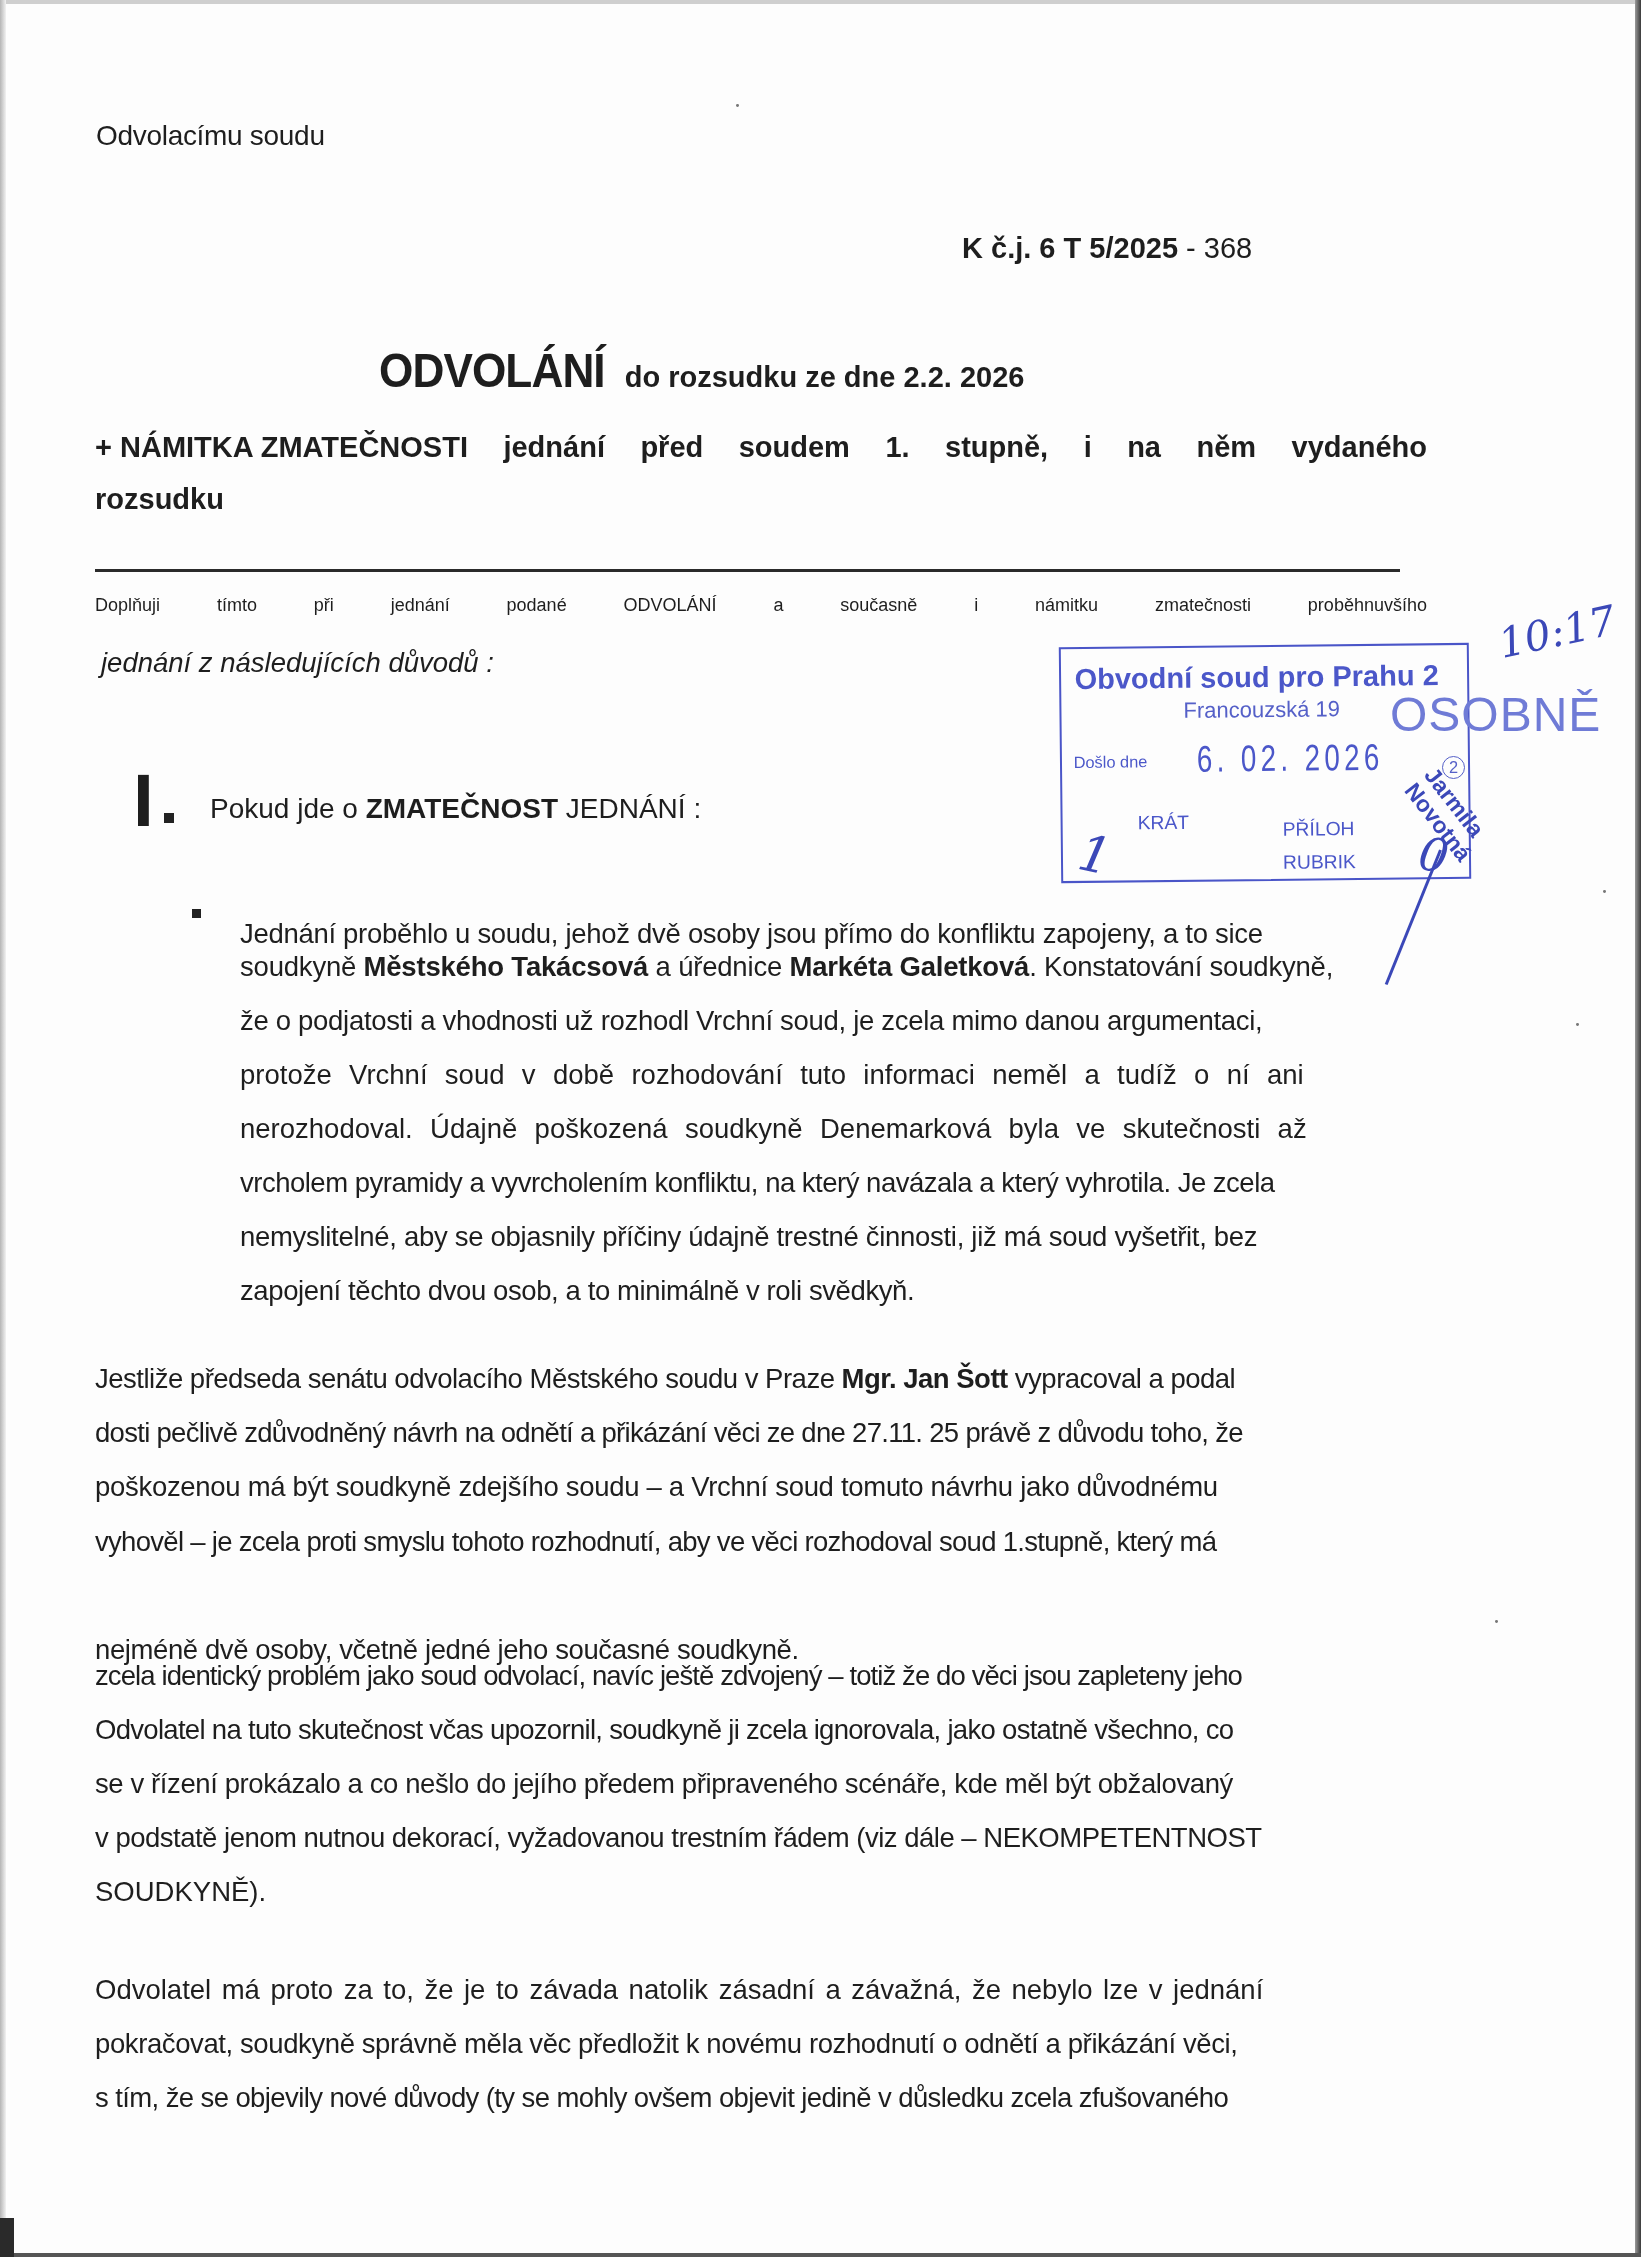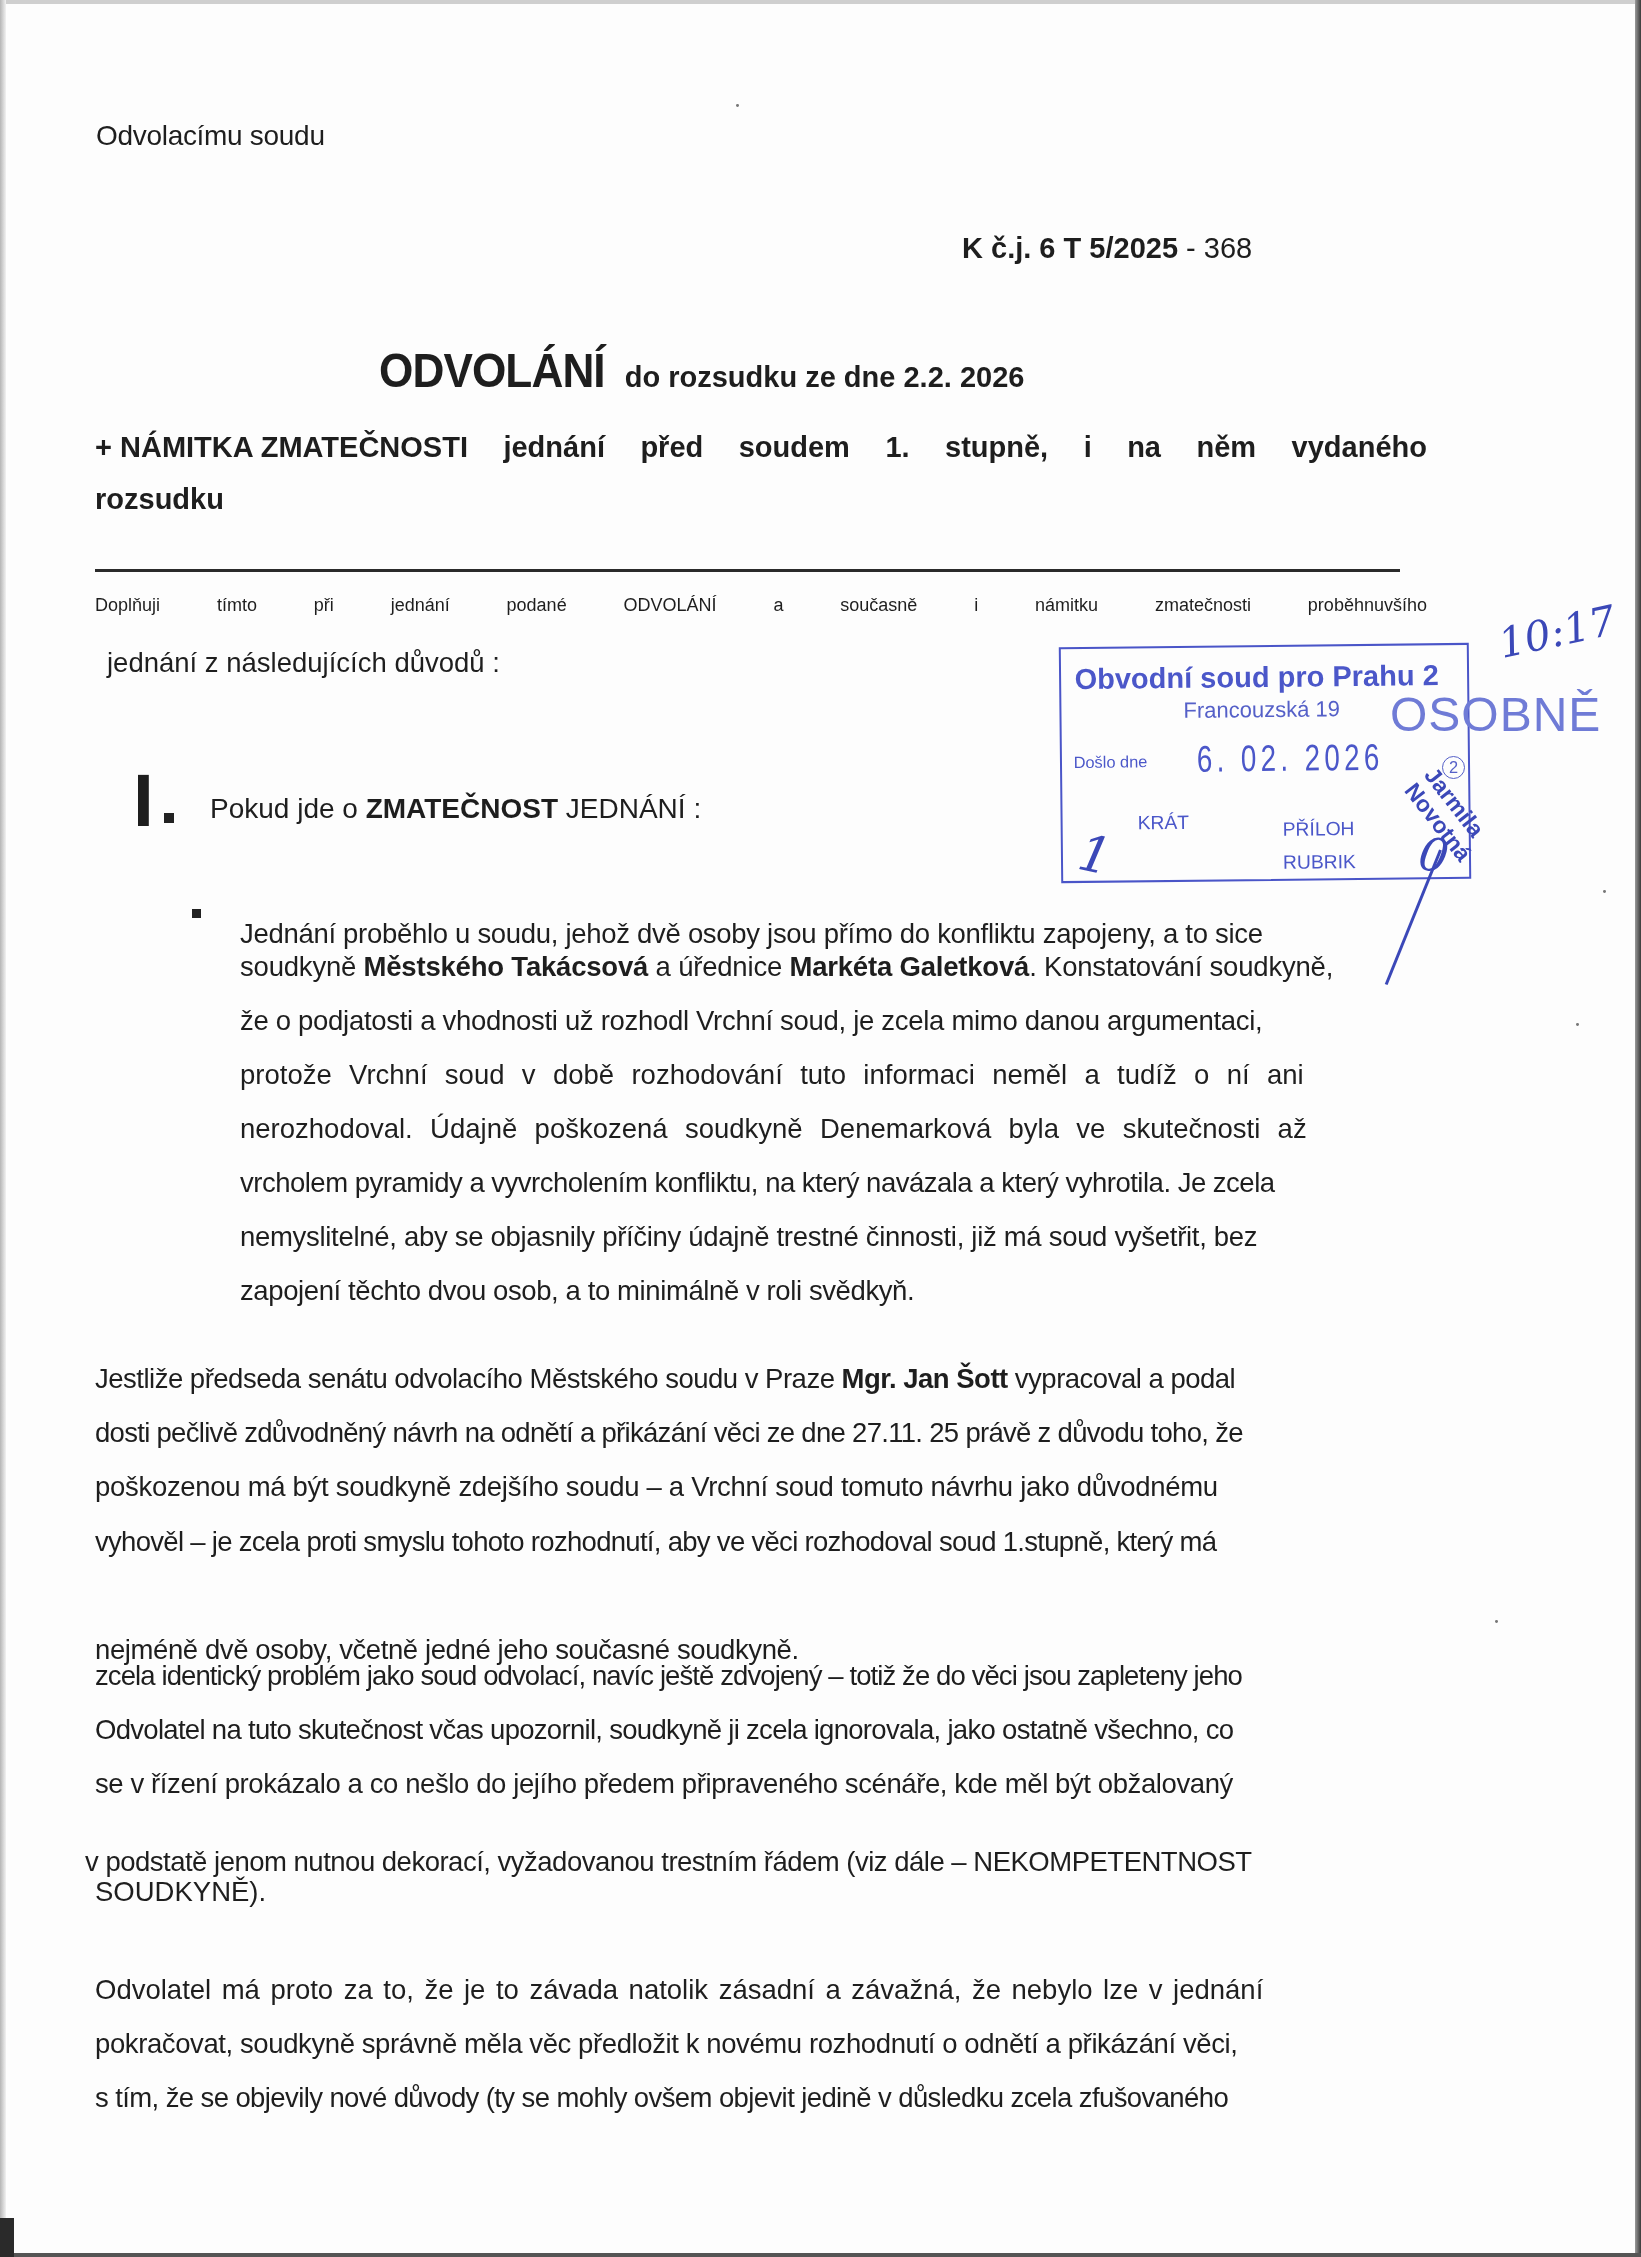--- a/index.html
+++ b/index.html
@@ -96,21 +96,21 @@
   <span>jednání</span>
   <span>podané</span>
   <span>ODVOLÁNÍ</span>
   <span>a</span>
   <span>současně</span>
   <span>i</span>
   <span>námitku</span>
   <span>zmatečnosti</span>
   <span>proběhnuvšího</span>
 </div>
-<div class="line" style="left:107px; top:647px;">jednání z následujících důvodů :</div>
+<div class="line" style="left:101px; top:647px;font-style:italic;">jednání z následujících důvodů :</div>
 
 <div class="stamp">
   <div class="stamp-court">Obvodní soud pro Prahu 2</div>
   <div class="stamp-addr">Francouzská 19</div>
   <div class="stamp-recv-label">Došlo dne</div>
   <div class="stamp-date">6. 02. 2026</div>
   <div class="stamp-krat">KRÁT</div>
   <div class="stamp-priloh">PŘÍLOH</div>
   <div class="stamp-rubrik">RUBRIK</div>
 </div>
@@ -146,21 +146,21 @@
   <div class="line" style="left:95px; top:1417px; letter-spacing:-0.7px;">dosti pečlivě zdůvodněný návrh na odnětí a přikázání věci ze dne  27.11. 25 právě z důvodu toho, že</div>
   <div class="line" style="left:95px; top:1471px; letter-spacing:-0.3px;">poškozenou má být soudkyně zdejšího soudu – a Vrchní soud tomuto návrhu jako důvodnému</div>
   <div class="line" style="left:95px; top:1526px; letter-spacing:-0.7px;">vyhověl – je zcela proti smyslu tohoto rozhodnutí, aby ve věci rozhodoval soud 1.stupně, který má</div>
   <div class="line" style="left:95px; top:1636px; letter-spacing:-0.9px;margin-top:24px;">zcela identický problém jako soud odvolací, navíc ještě zdvojený – totiž že do věci jsou zapleteny jeho</div>
   <div class="line" style="left:95px; top:1634px; letter-spacing:-0.4px;">nejméně dvě osoby, včetně jedné jeho současné soudkyně.</div>
 </div>
 
 <div>
   <div class="line" style="left:95px; top:1714px; letter-spacing:-0.7px;">Odvolatel na tuto skutečnost včas upozornil, soudkyně ji zcela ignorovala, jako ostatně všechno, co</div>
   <div class="line" style="left:95px; top:1768px; letter-spacing:-0.4px;">se v řízení prokázalo a co nešlo do jejího předem připraveného scénáře, kde měl být obžalovaný</div>
-  <div class="line" style="left:85px; top:1822px; letter-spacing:-0.5px;margin-top:24px;">v podstatě jenom nutnou dekorací, vyžadovanou trestním řádem (viz dále – NEKOMPETENTNOST</div>
+  <div class="line" style="left:95px; top:1822px; letter-spacing:-0.5px;">v podstatě jenom nutnou dekorací, vyžadovanou trestním řádem (viz dále – NEKOMPETENTNOST</div>
   <div class="line" style="left:95px; top:1876px;">SOUDKYNĚ).</div>
 </div>
 
 <div>
   <div class="line" style="left:95px; top:1974px; word-spacing:2.9px;">Odvolatel má proto za to, že je to závada natolik zásadní a závažná, že nebylo lze v jednání</div>
   <div class="line" style="left:95px; top:2028px; letter-spacing:-0.4px;">pokračovat, soudkyně správně měla věc předložit k novému rozhodnutí o odnětí a přikázání věci,</div>
   <div class="line" style="left:95px; top:2082px; letter-spacing:-0.6px;">s tím, že se objevily nové důvody (ty se mohly ovšem objevit jedině v důsledku zcela zfušovaného</div>
 </div>
 
 <div class="speck" style="left:736px; top:104px;"></div>

